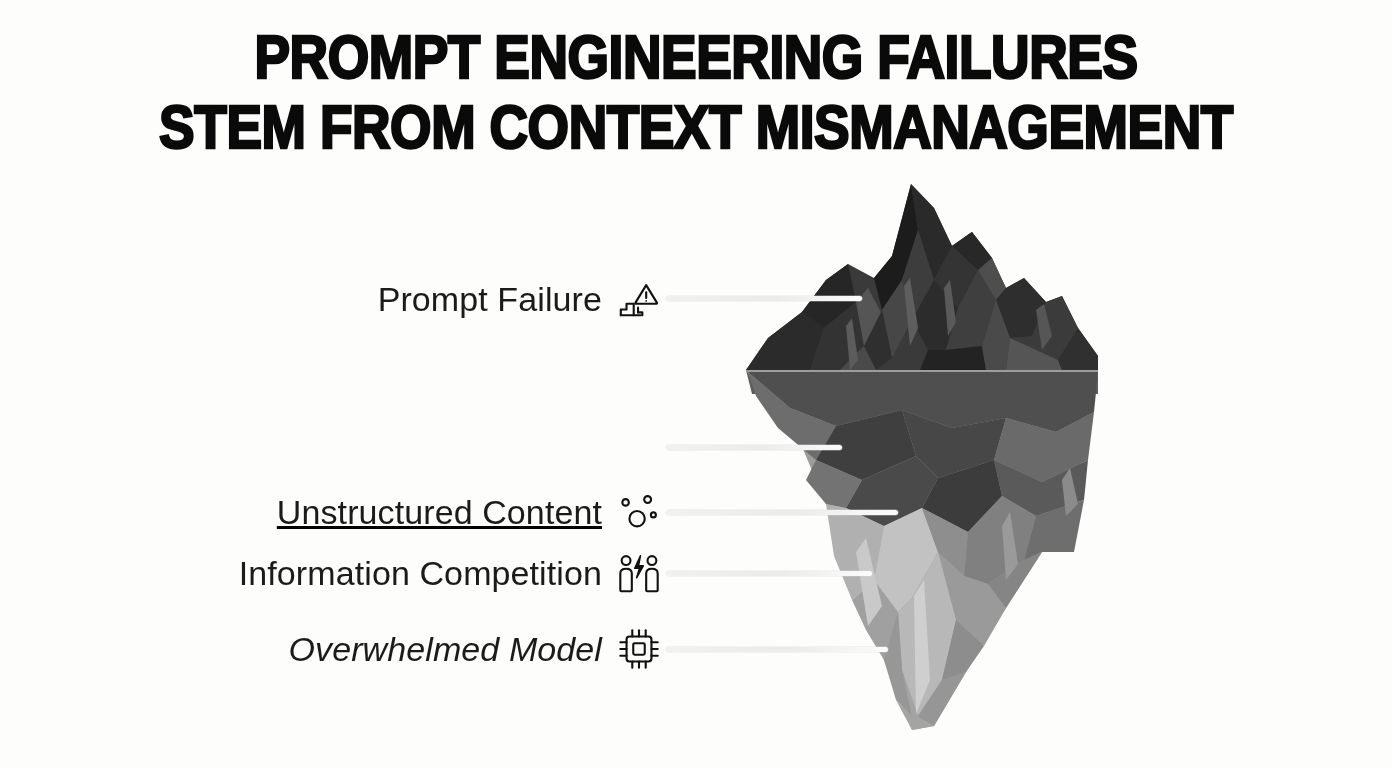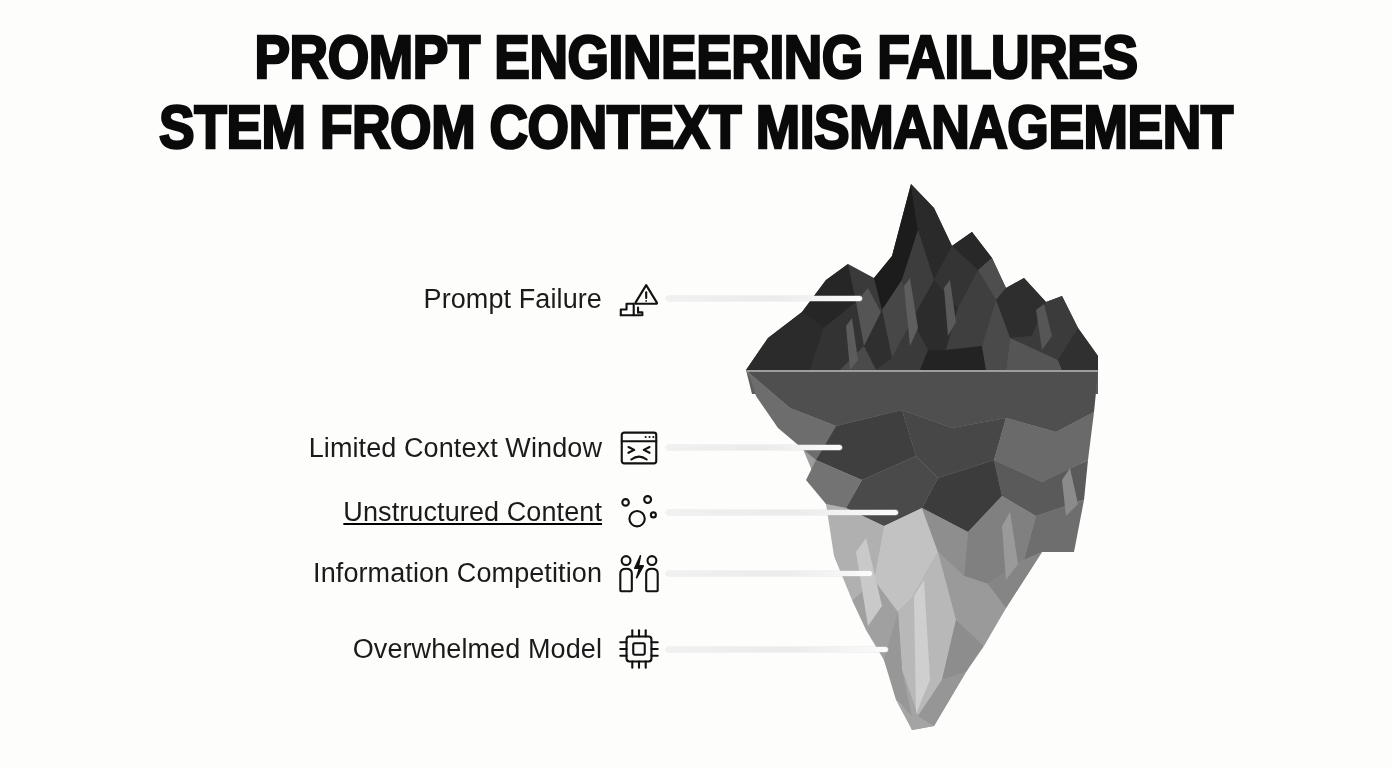--- a/index.html
+++ b/index.html
@@ -44,21 +44,21 @@
     align-items:center;
     justify-content:flex-end;
     gap:14px;
     left:0;
     width:662px;
     height:56px;
   }
   .row-label {
     color:#1b1b1b;
     font-family:"Liberation Sans", sans-serif;
-    font-size:27px;
+    font-size:34px;
     font-weight:400;
     letter-spacing:0.1px;
     white-space:nowrap;
     text-align:right;
   }
   .row-icon {
     width:46px; height:46px;
     flex:0 0 46px;
     display:flex; align-items:center; justify-content:center;
   }
@@ -192,35 +192,20 @@
         <circle cx="31.5" cy="26" r="0.9" fill="#111" stroke="none"></circle>
         <path d="M5 41 L5 35 L11 35 L11 29 L18 29"></path>
         <line x1="5" y1="41" x2="26" y2="41"></line>
         <line x1="18.5" y1="29" x2="18.5" y2="41"></line>
         <path d="M23 33 L23 38"></path>
         <path d="M23 38 L27.5 38 L27.5 41"></path>
       </svg>
     </span>
   </div>
 
-  <div class="row" style="top:420px;">
-    <span class="row-label">Limited Context Window</span>
-    <span class="row-icon">
-      <svg viewBox="0 0 48 48" fill="none" stroke="#111" stroke-width="2.2" stroke-linecap="round" stroke-linejoin="round">
-        <rect x="6" y="8" width="36" height="32" rx="2.5"></rect>
-        <line x1="6" y1="17" x2="42" y2="17"></line>
-        <circle cx="31" cy="12.5" r="1.1" fill="#111" stroke="none"></circle>
-        <circle cx="35" cy="12.5" r="1.1" fill="#111" stroke="none"></circle>
-        <circle cx="39" cy="12.5" r="1.1" fill="#111" stroke="none"></circle>
-        <path d="M13 23 L19 26 L13 29"></path>
-        <path d="M35 23 L29 26 L35 29"></path>
-        <path d="M16 36 Q24 30 32 36"></path>
-      </svg>
-    </span>
-  </div>
 
   <div class="row" style="top:484px;text-decoration:underline;">
     <span class="row-label">Unstructured Content</span>
     <span class="row-icon">
       <svg viewBox="0 0 48 48" fill="none" stroke="#111" stroke-width="2.2">
         <circle cx="22" cy="31" r="8"></circle>
         <circle cx="10" cy="14" r="3.4"></circle>
         <circle cx="33" cy="11" r="3.6"></circle>
         <circle cx="39" cy="27" r="2.6"></circle>
       </svg>
@@ -233,21 +218,21 @@
       <svg viewBox="0 0 48 48" fill="none" stroke="#111" stroke-width="2.2" stroke-linecap="round" stroke-linejoin="round">
         <circle cx="10.5" cy="11" r="4.6"></circle>
         <path d="M4.5 42 L4.5 24.5 Q4.5 19.5 10.5 19.5 Q16.5 19.5 16.5 24.5 L16.5 42 Q16.5 43 15.5 43 L5.5 43 Q4.5 43 4.5 42 Z"></path>
         <circle cx="37.5" cy="11" r="4.6"></circle>
         <path d="M31.5 42 L31.5 24.5 Q31.5 19.5 37.5 19.5 Q43.5 19.5 43.5 24.5 L43.5 42 Q43.5 43 42.5 43 L32.5 43 Q31.5 43 31.5 42 Z"></path>
         <path d="M25.5 6 L19.5 19 L24.5 19 L21.5 29 L28.5 16.5 L23.5 16.5 Z" fill="#111" stroke-width="1.6"></path>
       </svg>
     </span>
   </div>
 
-  <div class="row" style="top:621px;">
+  <div class="row" style="top:621px;font-style:italic;">
     <span class="row-label">Overwhelmed Model</span>
     <span class="row-icon">
       <svg viewBox="0 0 48 48" fill="none" stroke="#111" stroke-width="2.2" stroke-linecap="round" stroke-linejoin="round">
         <rect x="11" y="11" width="26" height="26" rx="3"></rect>
         <rect x="18" y="18" width="12" height="12" rx="1.5"></rect>
         <line x1="17" y1="4.5" x2="17" y2="11"></line>
         <line x1="24" y1="4.5" x2="24" y2="11"></line>
         <line x1="31" y1="4.5" x2="31" y2="11"></line>
         <line x1="17" y1="37" x2="17" y2="43.5"></line>
         <line x1="24" y1="37" x2="24" y2="43.5"></line>

